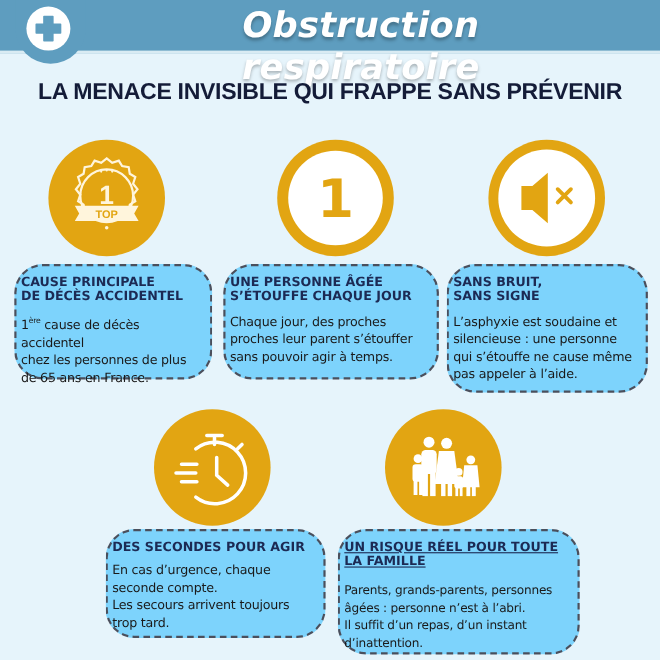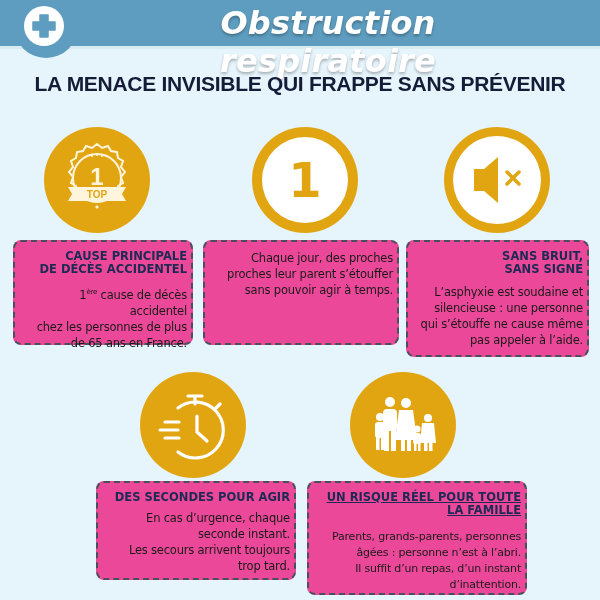--- a/index.html
+++ b/index.html
@@ -39,24 +39,24 @@
     font-family: "Liberation Sans", sans-serif;
     font-weight: bold; font-size: 21px; color: #141c38;
     letter-spacing: -0.3px;
   }
   .icon {
     position: absolute; width: 106px; height: 106px; border-radius: 50%;
   }
   .icon svg { position: absolute; left: 0; top: 0; }
   .card {
     position: absolute;
-    background: #ec4899;
+    background: #7dd3fc;
     border: 2px dashed #4a4f5c;
-    border-radius: 8px;
-    text-align: right;
+    border-radius: 26px;
+    text-align: left;
     padding: 8px 4px 6px;
   }
   .card-title {
     font-family: "DejaVu Sans", sans-serif;
     font-weight: bold; font-size: 11.5px; line-height: 13px;
     color: #1c2a54; margin-bottom: 8px;
     white-space: pre-line;
   }
   .card-body {
     font-family: "DejaVu Sans", sans-serif;
@@ -117,20 +117,22 @@
 
 <div class="card" style="left:13px;top:240px;width:180px;height:105px;">
   <div class="card-title">CAUSE PRINCIPALE
 DE DÉCÈS ACCIDENTEL</div>
   <div class="card-body"><span>1</span><span class="sup">ère</span><span> cause de décès accidentel
 chez les personnes de plus
 de 65 ans en France.</span></div>
 </div>
 
 <div class="card" style="left:203px;top:240px;width:196px;height:105px;">
+  <div class="card-title">UNE PERSONNE ÂGÉE
+S’ÉTOUFFE CHAQUE JOUR</div>
   <div class="card-body">Chaque jour, des proches
 proches leur parent s’étouffer
 sans pouvoir agir à temps.</div>
 </div>
 
 <div class="card" style="left:406px;top:240px;width:183px;height:117px;">
   <div class="card-title">SANS BRUIT,
 SANS SIGNE</div>
   <div class="card-body">L’asphyxie est soudaine et
 silencieuse : une personne
@@ -172,21 +174,21 @@
       <path d="M72 51 h12 l2 20 h-16z"></path>
       <rect x="74" y="69" width="3.5" height="10"></rect>
         <rect x="79" y="69" width="3.5" height="10"></rect>
     </g>
   </svg>
 </div>
 
 <div class="card" style="left:96px;top:481px;width:200px;height:99px;">
   <div class="card-title" style="margin-bottom:6px;">DES SECONDES POUR AGIR</div>
   <div class="card-body">En cas d’urgence, chaque
-seconde instant.
+seconde compte.
 Les secours arrivent toujours
 trop tard.</div>
 </div>
 
 <div class="card" style="left:307px;top:481px;width:220px;height:114px;">
   <div class="card-title" style="margin-bottom:6px;text-decoration:underline;">UN RISQUE RÉEL POUR TOUTE
 LA FAMILLE</div>
   <div class="card-body" style="font-size:11px;margin-top:12px;">Parents, grands-parents, personnes
 âgées : personne n’est à l’abri.
 Il suffit d’un repas, d’un instant

